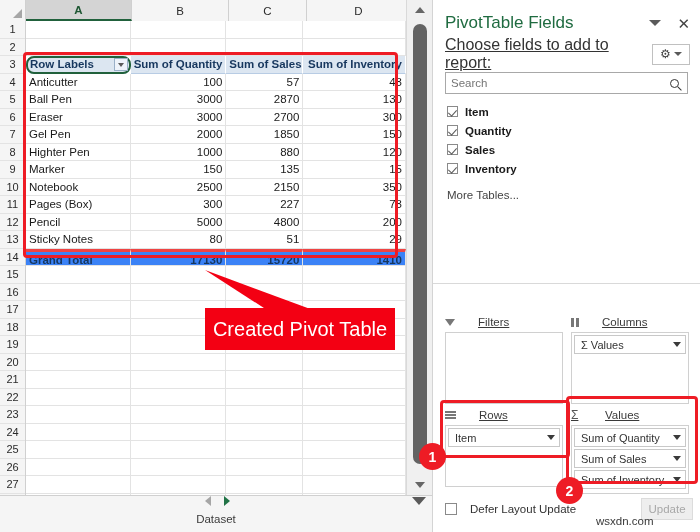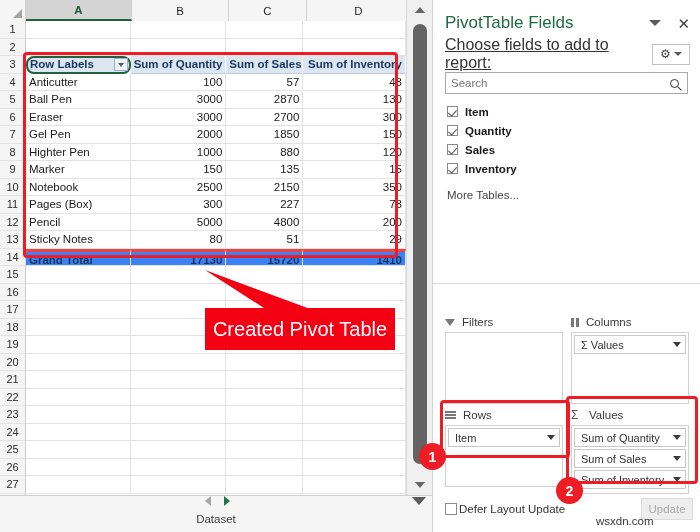--- a/index.html
+++ b/index.html
@@ -301,22 +301,22 @@
     font-size: 11.5px; color: #333;
   }
   .areas {
     position: absolute; left: 0; top: 312px;
     width: 268px; height: 182px;
   }
   .area {
     position: absolute; width: 118px;
   }
   .area-hd {
-    display: flex; align-items: center; gap: 7px;
-    height: 20px; font-size: 11.5px; color: #3a3a3a;
+    display: flex; align-items: center; gap: 23px;
+    height: 20px; font-size: 11.5px; color: #3a3a3a; text-decoration: underline;
   }
   .area-ic { width: 11px; display: flex; flex-direction: column; gap: 1.5px; }
   .area-ic i { height: 1.8px; background: #777; }
   .funnel {
     width: 0; height: 0; border-left: 5.5px solid transparent;
     border-right: 5.5px solid transparent; border-top: 7px solid #777;
   }
   .cols-ic { display: flex; gap: 2px; }
   .cols-ic i { width: 3px; height: 9px; background: #777; }
   .sigma { font-size: 12px; color: #555; line-height: 1; width: 11px; }
@@ -330,21 +330,21 @@
     font-size: 11px; color: #333; padding: 0 4px 0 6px;
     margin-bottom: 2px;
   }
   .fbtn span { flex: 1; }
   .fbtn .fc {
     width: 0; height: 0; border-left: 4.5px solid transparent;
     border-right: 4.5px solid transparent; border-top: 5px solid #3a3a3a;
   }
   .defer-row {
     position: absolute; left: 12px; top: 503px;
-    display: flex; align-items: center; gap: 2px;
+    display: flex; align-items: center; gap: 13px;
   }
   .defer-cb { width: 12px; height: 12px; border: 1px solid #8a8a8a; background: #fff; }
   .defer-label { font-size: 11.5px; color: #333; }
   .update-btn {
     position: absolute; left: 208px; top: 498px;
     width: 52px; height: 22px; background: #eeeeee;
     border: 1px solid #dcdcdc; color: #a8a8a8;
     font-size: 11.5px; display: flex;
     align-items: center; justify-content: center;
     font-family: "Liberation Sans", sans-serif;

